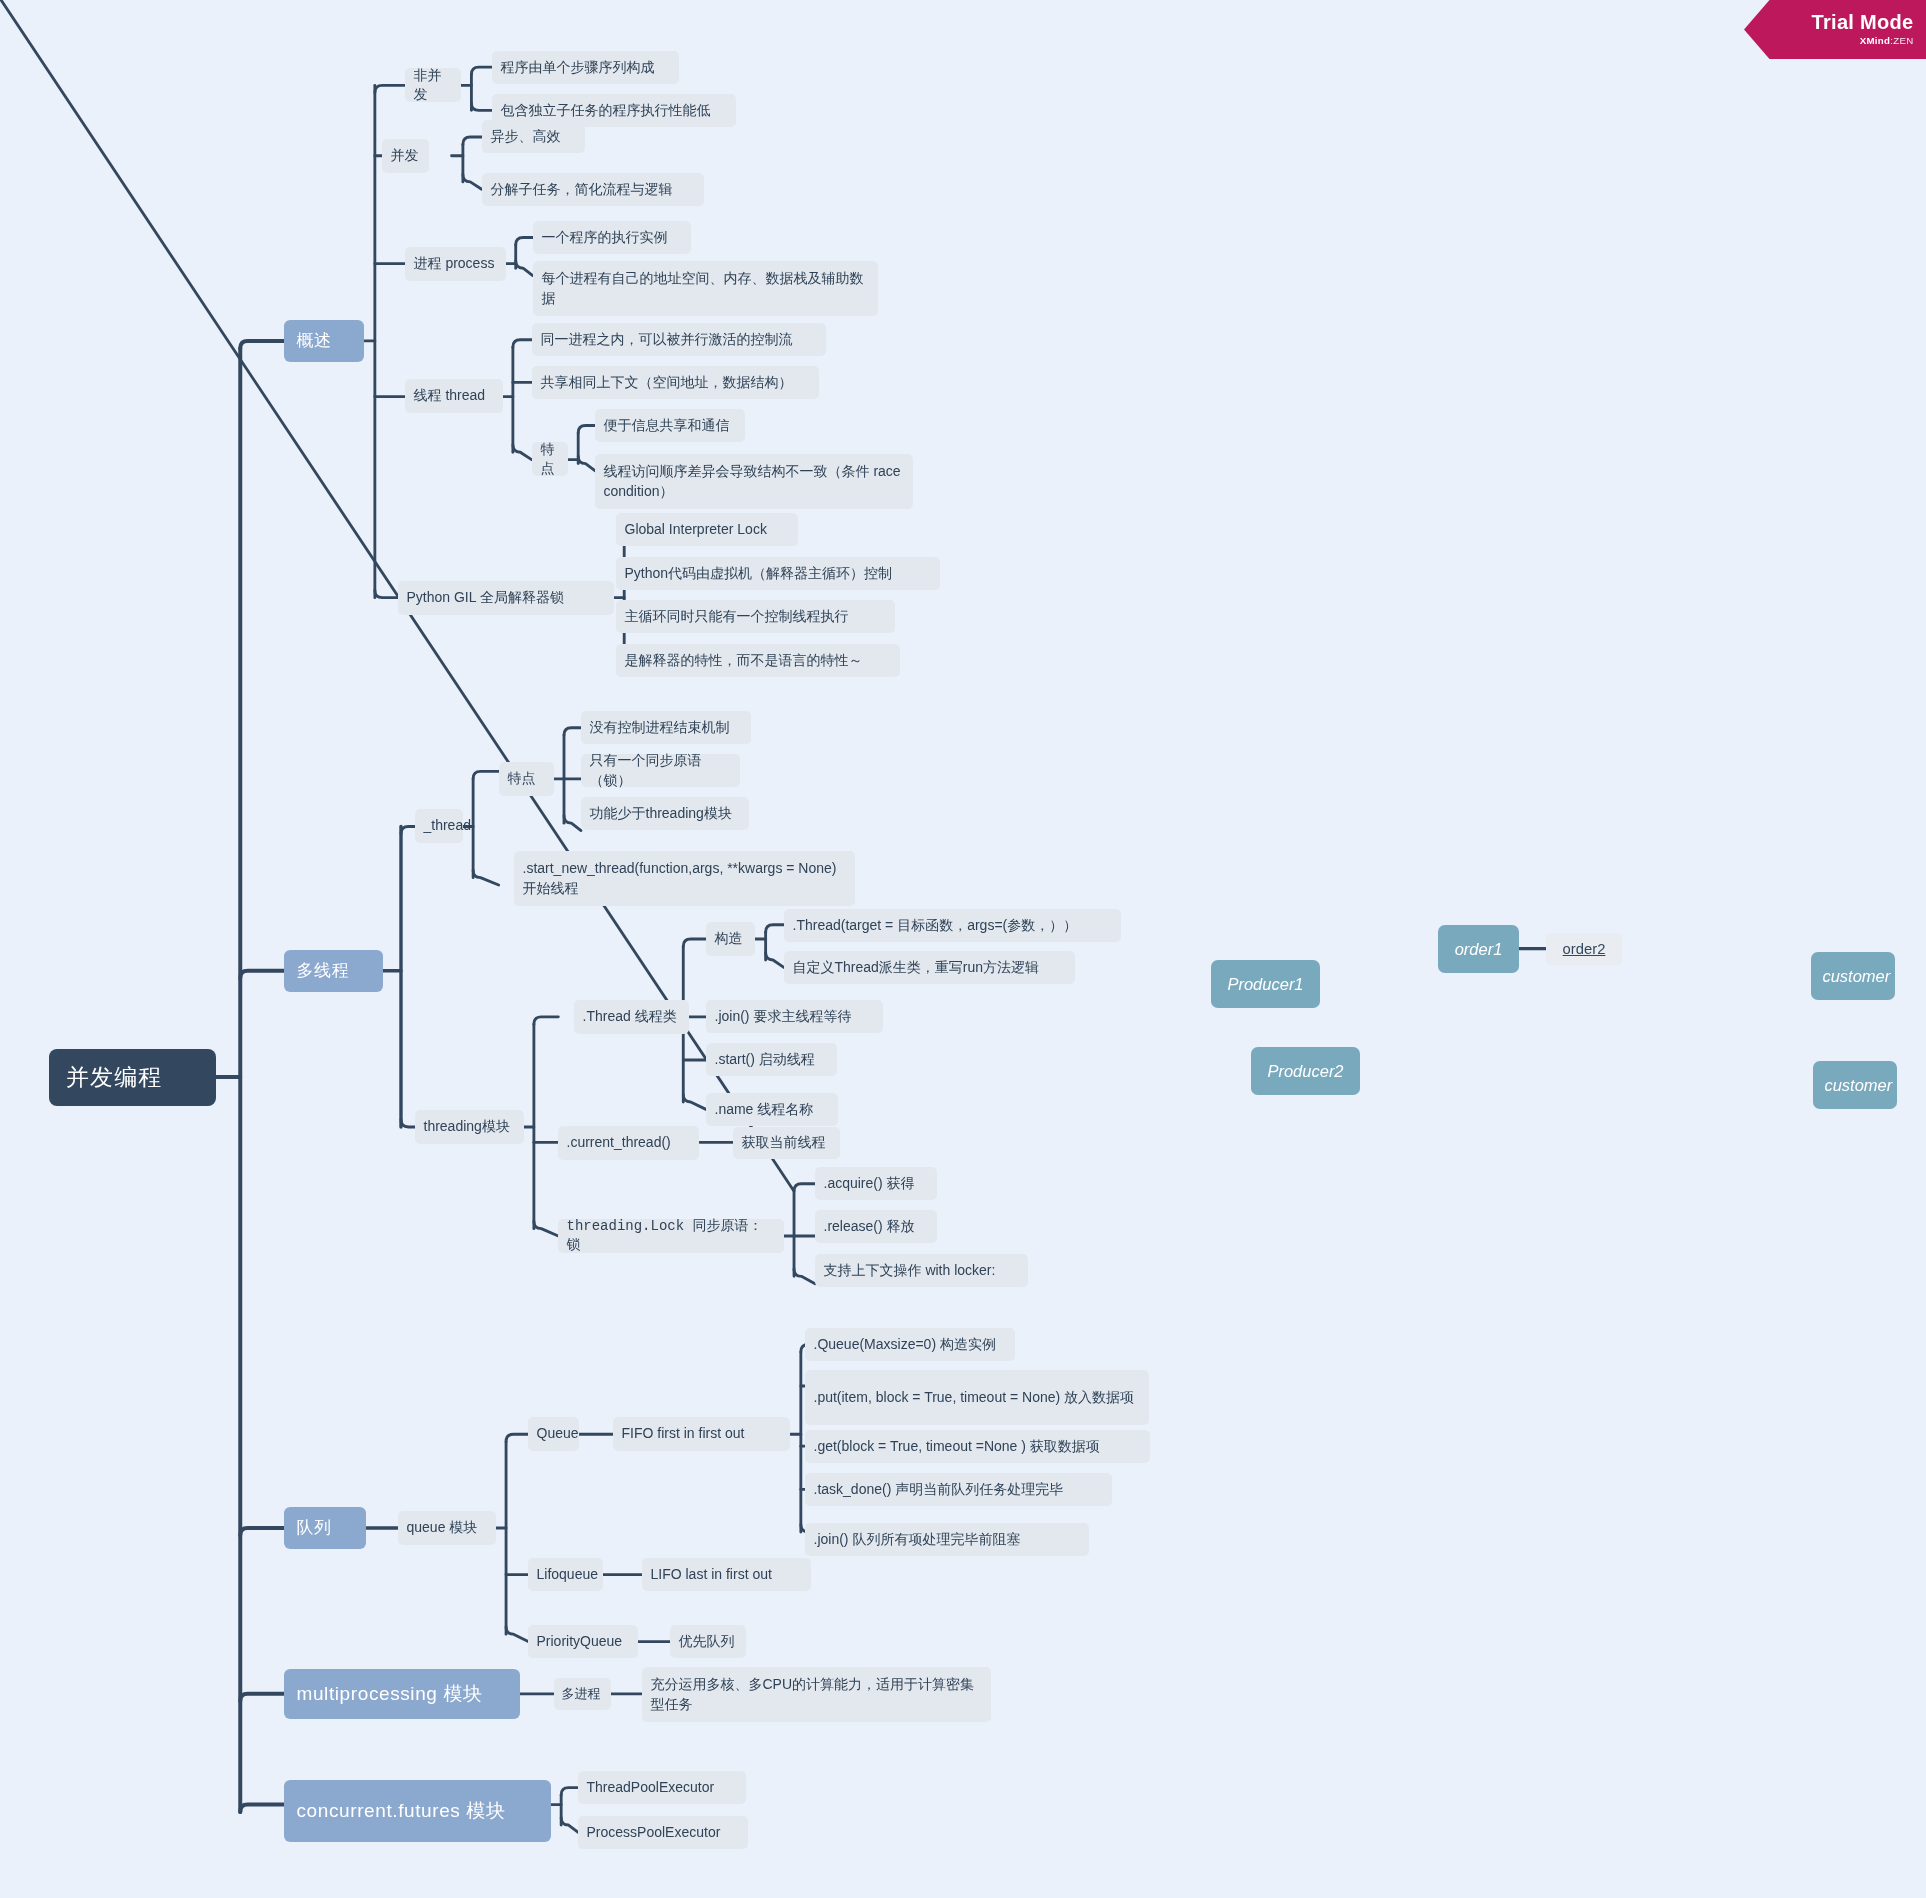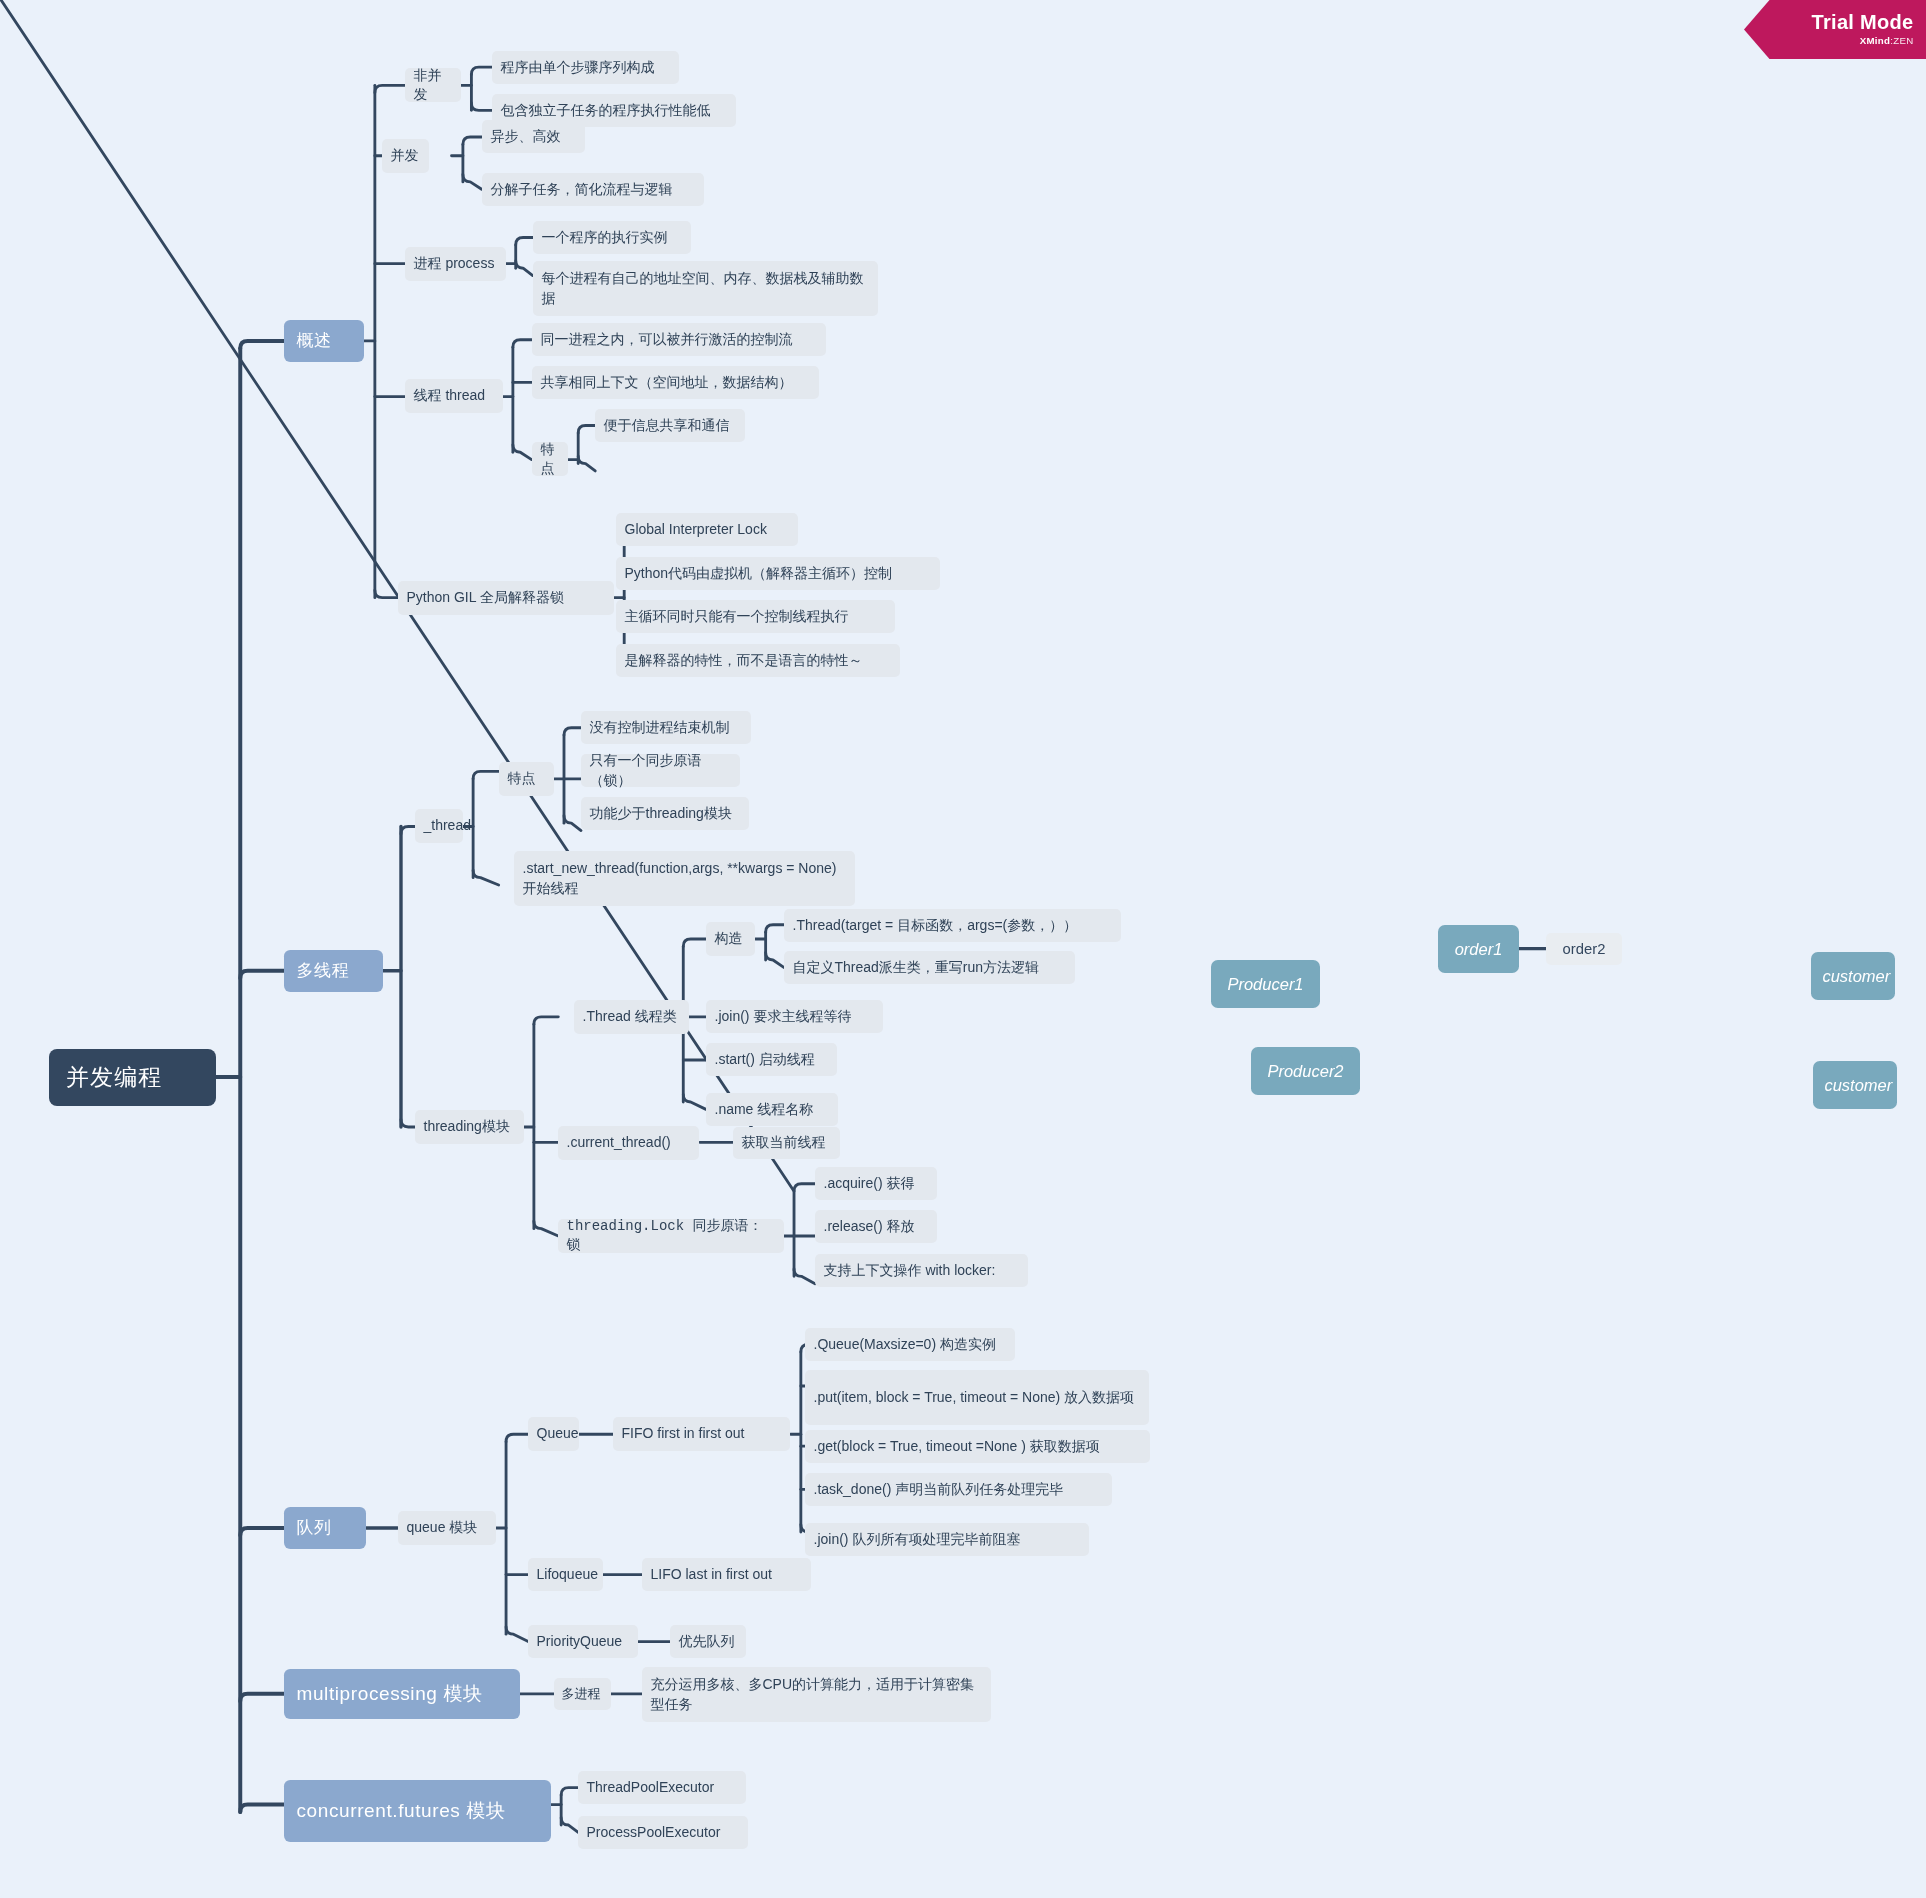--- a/index.html
+++ b/index.html
@@ -86,20 +86,21 @@
     justify-content: center;
     text-align: center;
   }
   .n-float.plain {
     background: #e9edf1;
     color: #33475f;
     font-style: normal;
     font-size: 14.8px;
     border-radius: 5.1px;
     padding: 5.7px 8px;
+    text-decoration: underline;
   }
 
   
   #trial-badge {
     position: absolute;
     right: 0; top: 0;
     width: 182px; height: 59px;
     background: #be185d;
     color: #ffffff;
     clip-path: polygon(14% 0, 100% 0, 100% 100%, 14% 100%, 0 50%);
@@ -330,20 +331,23 @@
   <div class="node n-sub" style="left:532px; top:366px; width:287px; height:33px;">
     <span class="txt">共享相同上下文（空间地址，数据结构）</span>
   </div>
 
   <div class="node n-sub" style="left:532px; top:442px; width:36px; height:34px;">
     <span class="txt">特点</span>
   </div>
   <div class="node n-sub" style="left:595px; top:409px; width:150px; height:33px;">
     <span class="txt">便于信息共享和通信</span>
   </div>
+  <div class="node n-sub" style="left:595px; top:454px; width:318px; height:55px;">
+    <span class="txt">线程访问顺序差异会导致结构不一致（条件 race condition）</span>
+  </div>
 
   <div class="node n-sub" style="left:398px; top:581px; width:216px; height:34px;">
     <span class="txt">Python GIL 全局解释器锁</span>
   </div>
   <div class="node n-sub" style="left:616px; top:513px; width:182px; height:33px;">
     <span class="txt">Global Interpreter Lock</span>
   </div>
   <div class="node n-sub" style="left:616px; top:557px; width:324px; height:33px;">
     <span class="txt">Python代码由虚拟机（解释器主循环）控制</span>
   </div>

